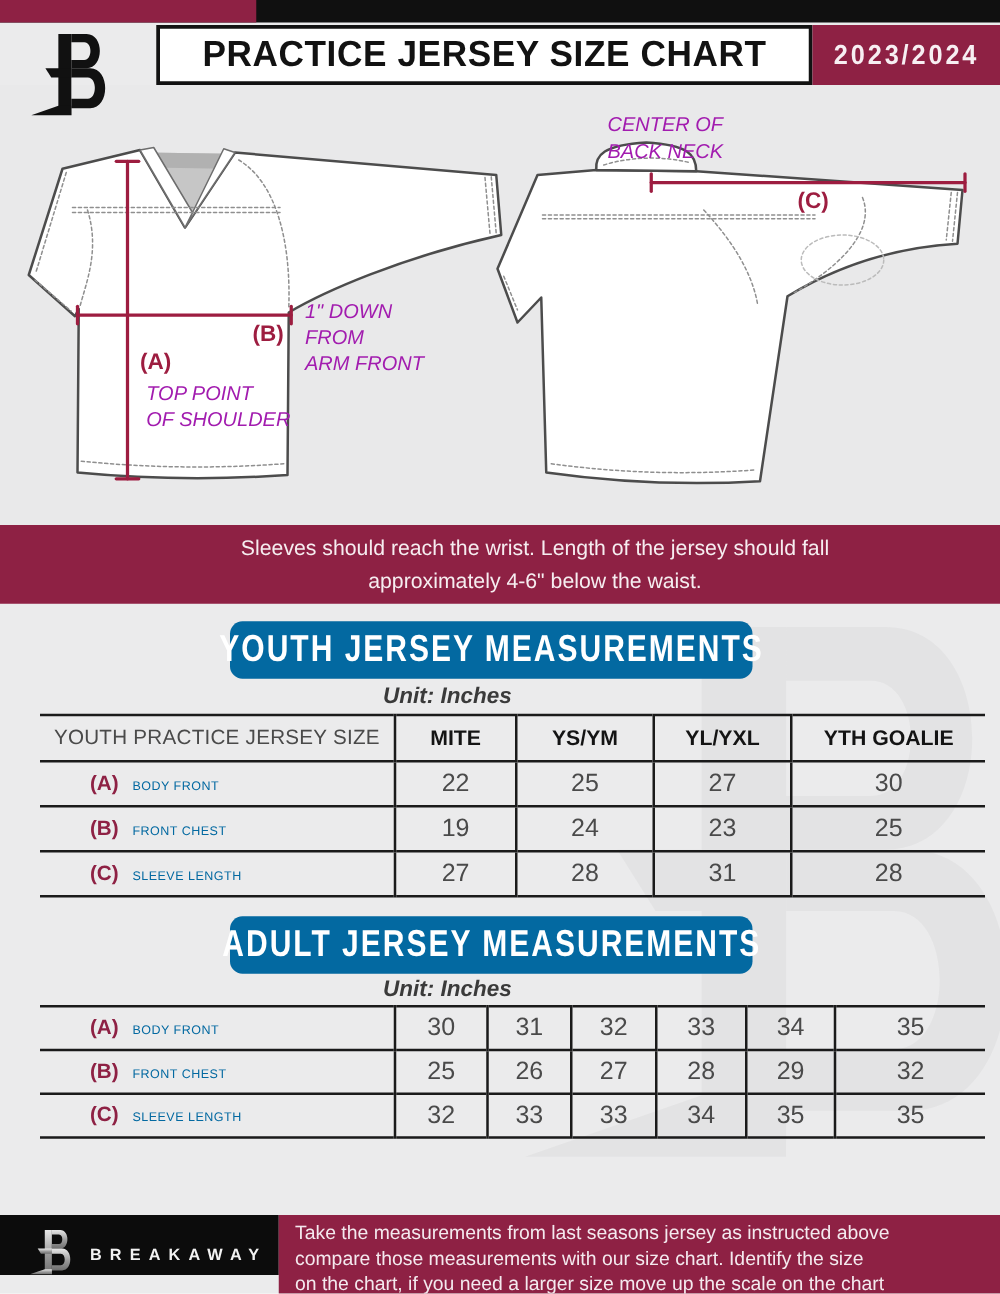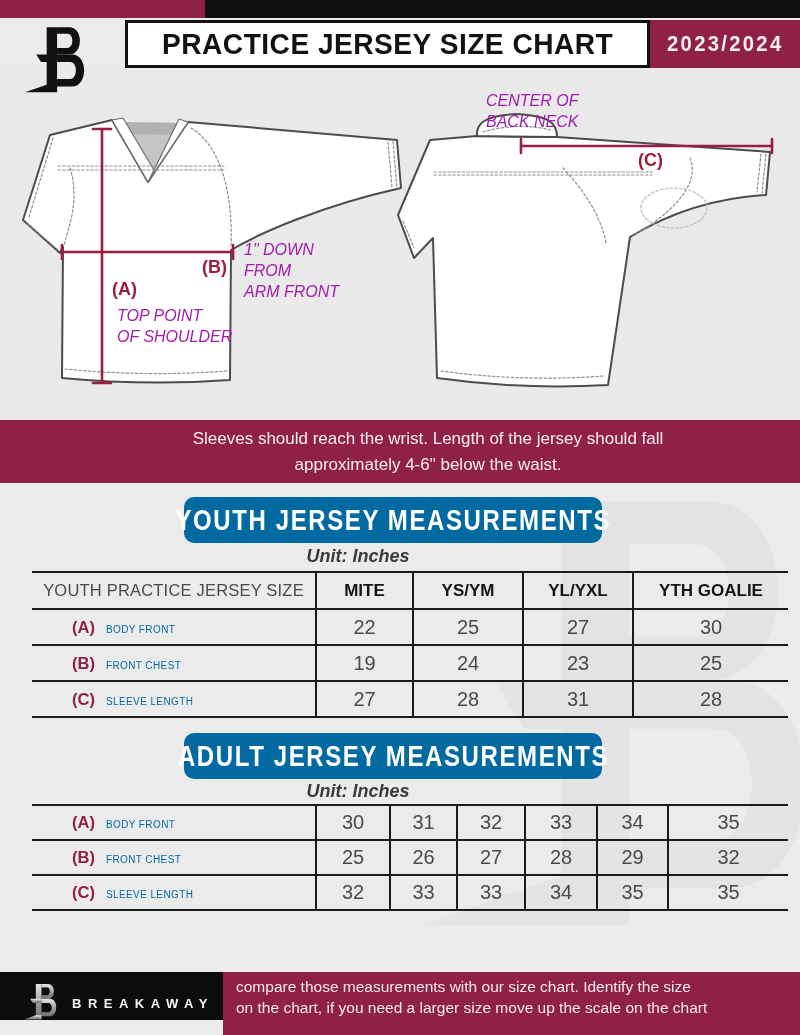--- a/index.html
+++ b/index.html
@@ -312,18 +312,19 @@
           <polygon points="23,0 34,0 34,69 23,62"></polygon>
           <path d="M34,0 H47 C62,0 62,29 47,29 H34 V22 H45 C52,22 52,7 45,7 H34 Z"></path>
           <path d="M34,29 H50 C67,29 67,63 50,63 H34 V55 H48 C56,55 56,37 48,37 H34 Z"></path>
           <polygon points="12,29 34,29 34,37 17,37"></polygon>
           <polygon points="0,69 23,61 34,61 34,69"></polygon>
         </g>
       </svg>
       <div class="footer-brand">BREAKAWAY</div>
     </div>
     <div class="footer-maroon">
+      <div>Take the measurements from last seasons jersey as instructed above</div>
       <div>compare those measurements  with our size chart. Identify the size</div>
       <div>on the chart, if you need a larger size move up the scale on the chart</div>
     </div>
   </div>
 
 </div>
 
 </body></html>

